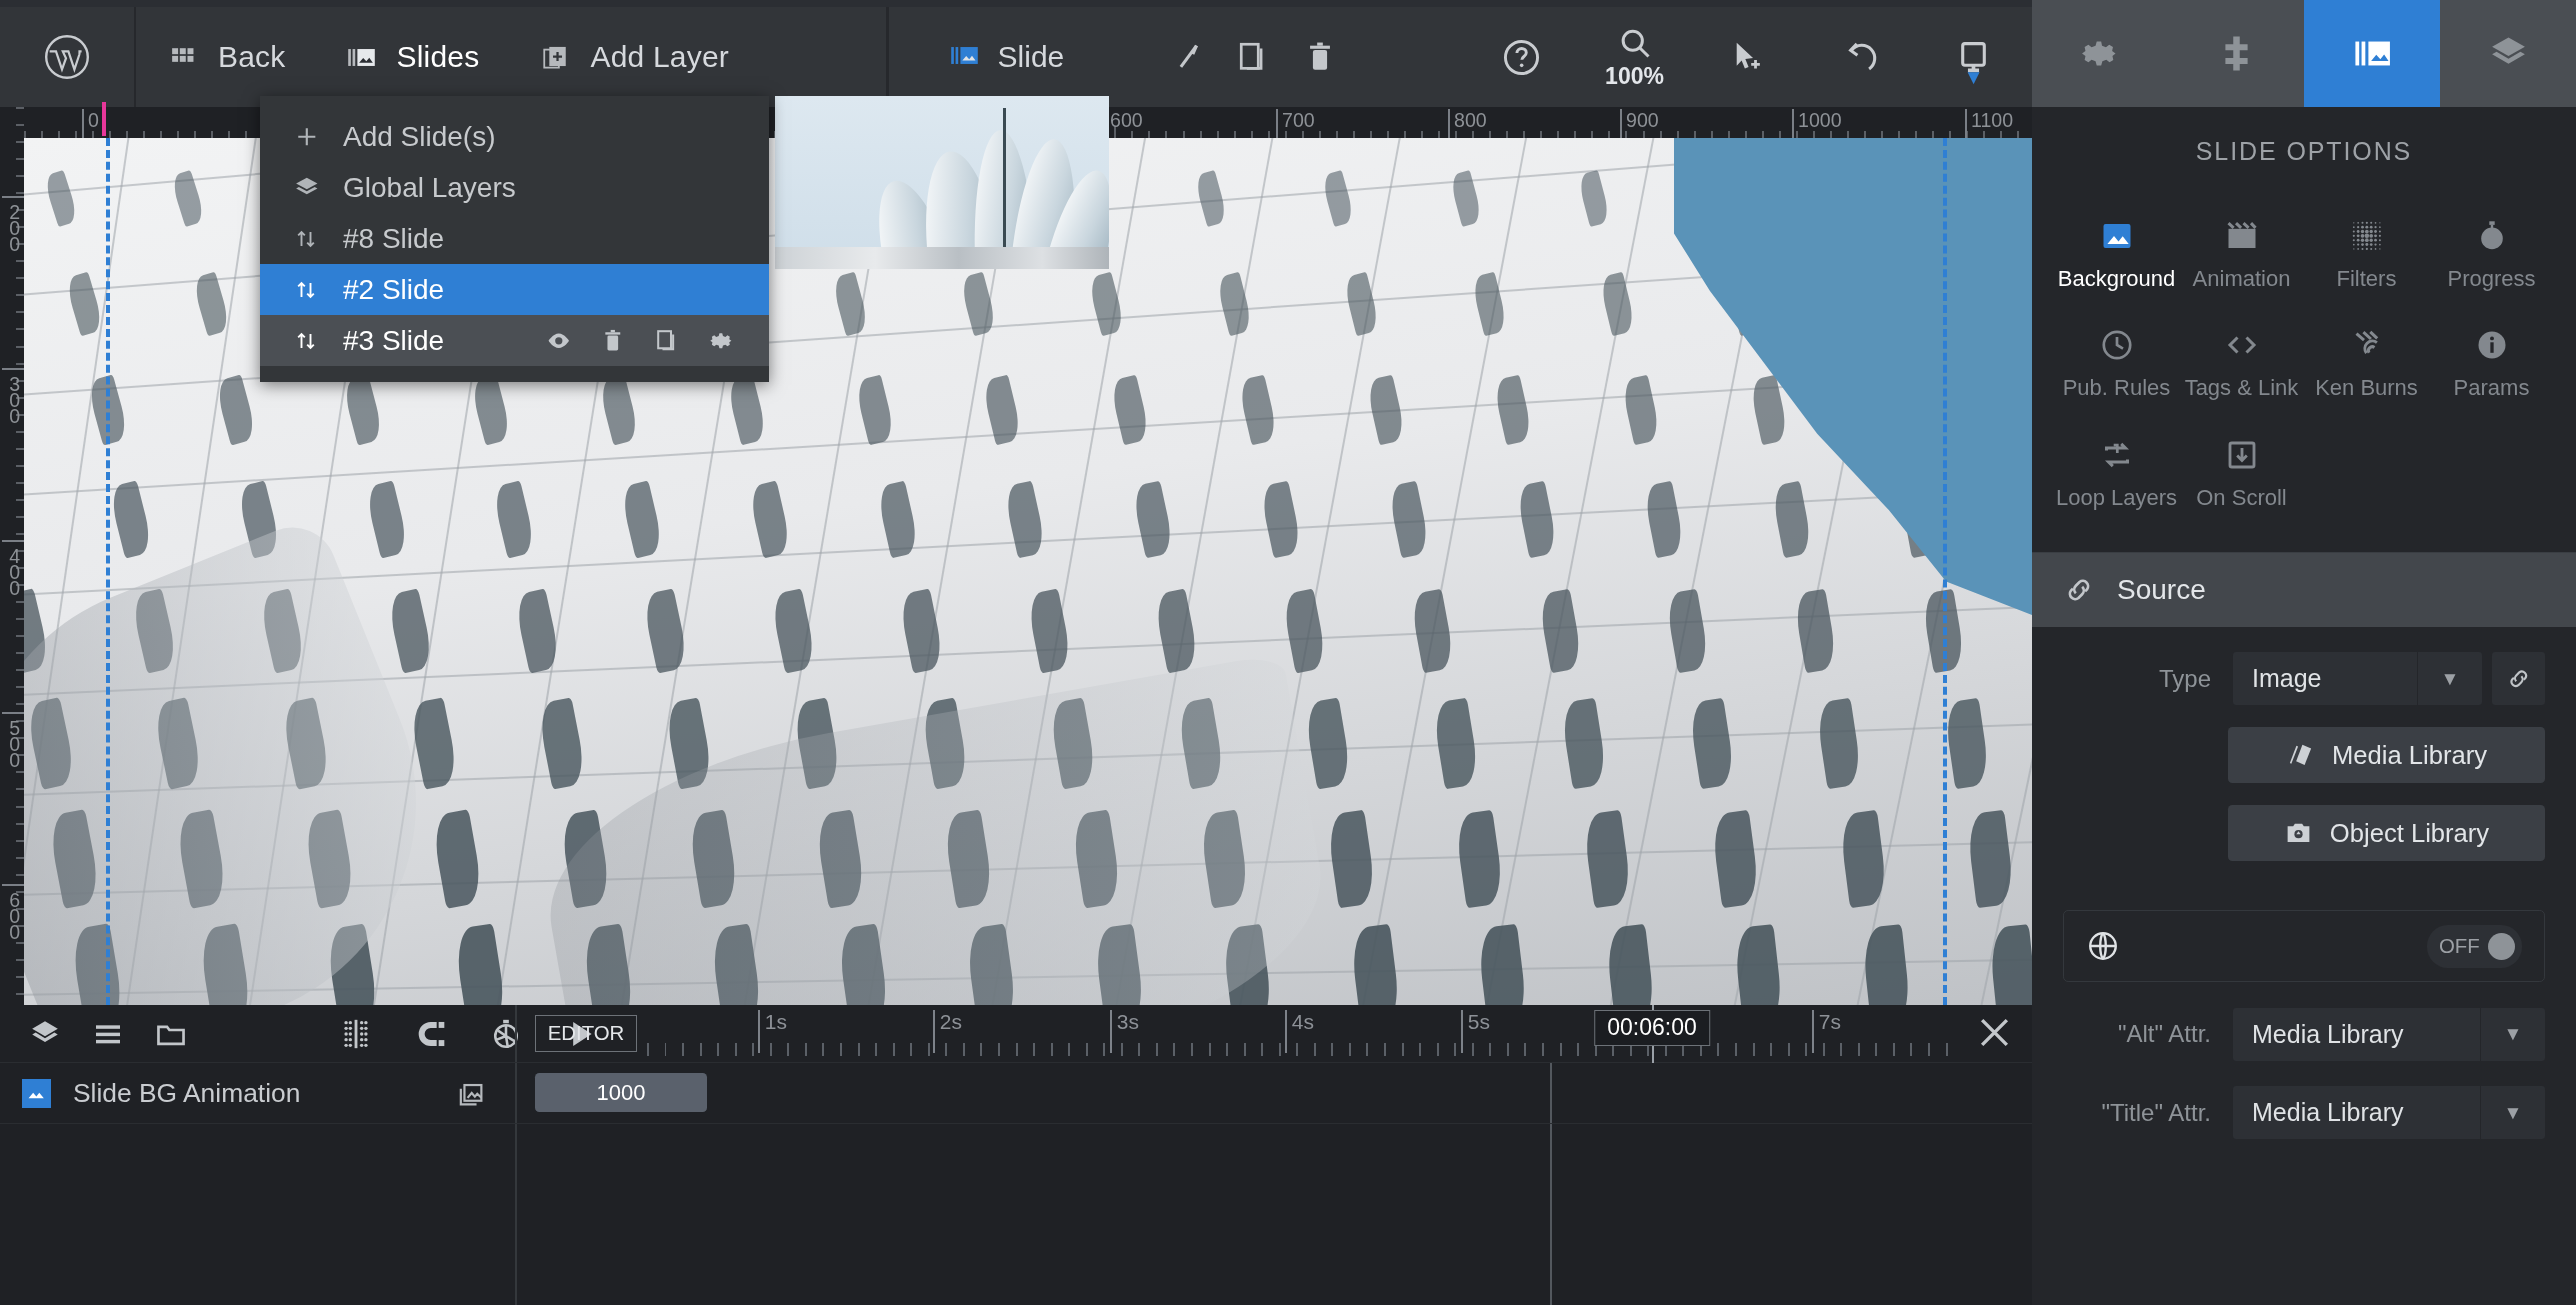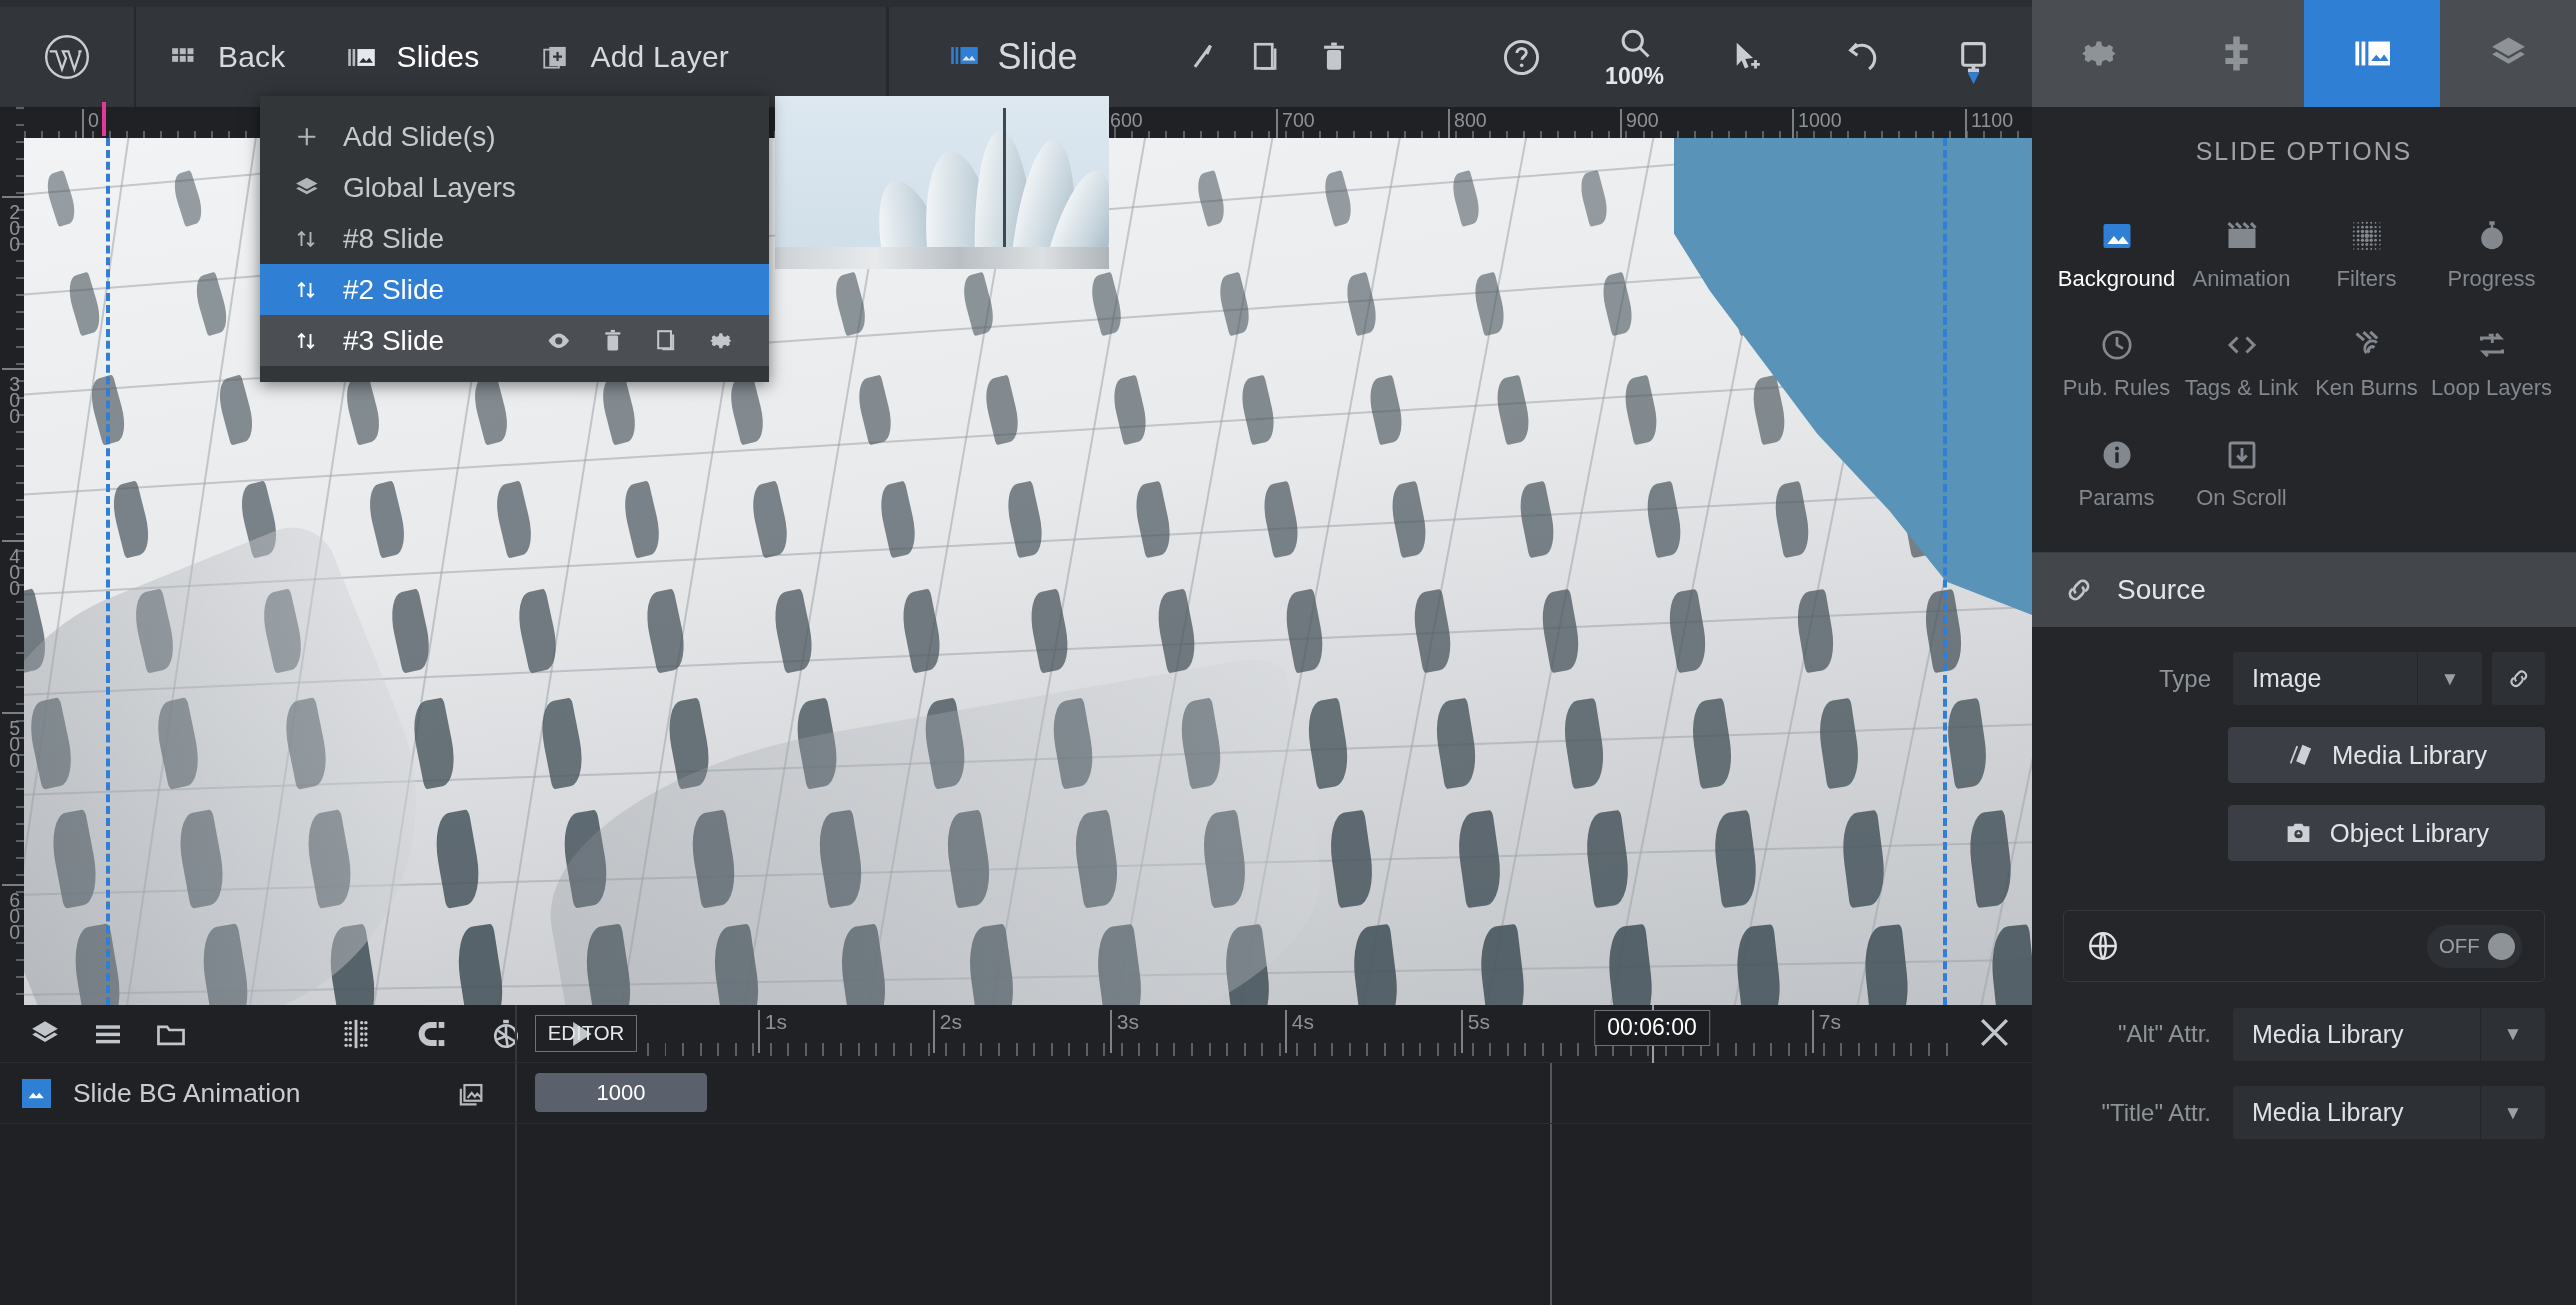--- a/index.html
+++ b/index.html
@@ -17,21 +17,21 @@
 
   .tb-group { display:flex; align-items:center; height:101px; }
   .tb-item { display:flex; align-items:center; gap:17px; padding:0 29px; height:101px; cursor:pointer; }
   .tb-item .ico { width:36px; height:36px; display:flex; align-items:center; justify-content:center; color:#b6b9bd; }
   .tb-item .lbl { font-size:30px; color:#d6d9dd; letter-spacing:0.2px; white-space:nowrap; }
   .tb-item.active .lbl { color:#ffffff; }
 
   .tb-sep { width:2.6px; height:101px; background:#26282c; }
 
   .slide-label { display:flex; align-items:center; gap:19px; margin-left:61px; }
-  .slide-label .lbl { font-size:36px; color:#d6d9dd; }
+  .slide-label .lbl { font-size:30px; color:#d6d9dd; }
 
   .edit-icons { display:flex; align-items:center; gap:32px; margin-left:107px; }
   .edit-icons .ico { width:34px; height:34px; color:#c4c7cb; cursor:pointer; }
 
   .right-icons { position:absolute; right:31px; top:0; height:101px; display:flex; align-items:center; gap:58px; }
   .ri { position:relative; display:flex; flex-direction:column; align-items:center; justify-content:center;
         cursor:pointer; color:#c9ccd0; width:55px; }
   .ri .zoomtxt { font-size:23px; color:#e3e6ea; margin-top:1.7px; font-weight:bold; }
   .ri .caret { position:absolute; bottom:-12px; color:#2f7fd4; font-size:20.4px; line-height:1; }
 
@@ -1077,36 +1077,36 @@
             <path d="M5 4.4l5 4.4M9.6 3.4l5 4.6M14.2 3.2l4.6 4.4"></path>
             <path d="M18.6 10.4a5 5 0 00-7 7"></path>
               <path d="M17 13.6a2.6 2.6 0 00-3.6 3.6"></path>
           </svg>
         </span>
         <span class="gl">Ken Burns</span>
       </div>
 
       <div class="gcell">
         <span class="gi">
-          <svg viewBox="0 0 24 24" width="36" height="36" fill="none" stroke="currentColor" stroke-width="2">
-            <path d="M5 9V7.4h12.6l-2.8-2.8M19 15v1.6H6.4l2.8 2.8"></path>
-            <path d="M9.8 5.4h2.4v5.2" stroke-width="1.8"></path>
-          </svg>
-        </span>
-        <span class="gl">Loop Layers</span>
-      </div>
-      <div class="gcell">
-        <span class="gi">
           <svg viewBox="0 0 24 24" width="36" height="36" fill="currentColor">
               <circle cx="12" cy="12" r="9"></circle>
               <rect x="10.9" y="10.2" width="2.2" height="7" fill="#24262a"></rect>
               <circle cx="12" cy="7.6" r="1.3" fill="#24262a"></circle>
             </svg>
         </span>
         <span class="gl">Params</span>
+      </div>
+      <div class="gcell">
+        <span class="gi">
+          <svg viewBox="0 0 24 24" width="36" height="36" fill="none" stroke="currentColor" stroke-width="2">
+            <path d="M5 9V7.4h12.6l-2.8-2.8M19 15v1.6H6.4l2.8 2.8"></path>
+            <path d="M9.8 5.4h2.4v5.2" stroke-width="1.8"></path>
+          </svg>
+        </span>
+        <span class="gl">Loop Layers</span>
       </div>
       <div class="gcell">
         <span class="gi">
           <svg viewBox="0 0 24 24" width="36" height="36" fill="none" stroke="currentColor" stroke-width="1.9">
               <rect x="4" y="4" width="16" height="16" rx="1.2"></rect>
               <path d="M12 7.4v8M8.8 12.4L12 15.6l3.2-3.2"></path>
             </svg>
         </span>
         <span class="gl">On Scroll</span>
       </div>

